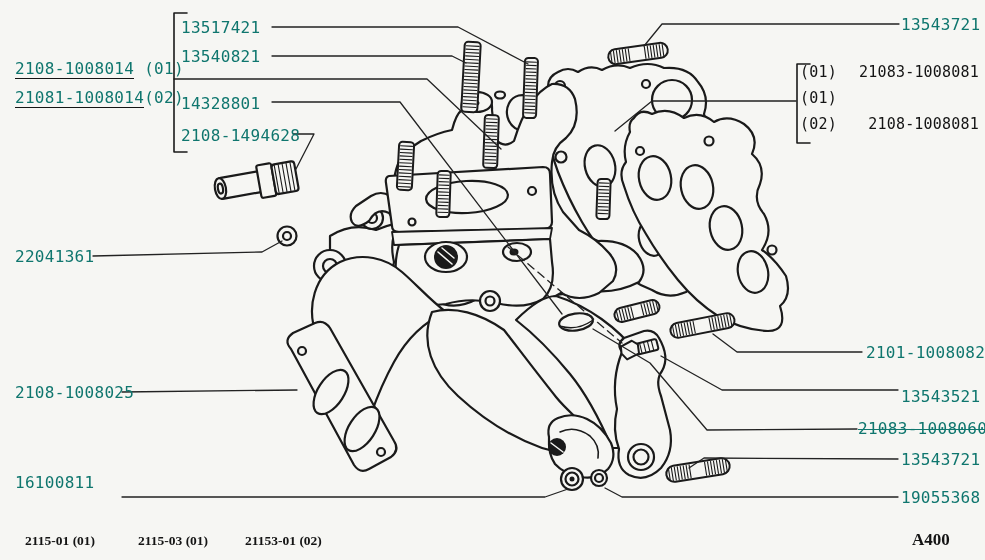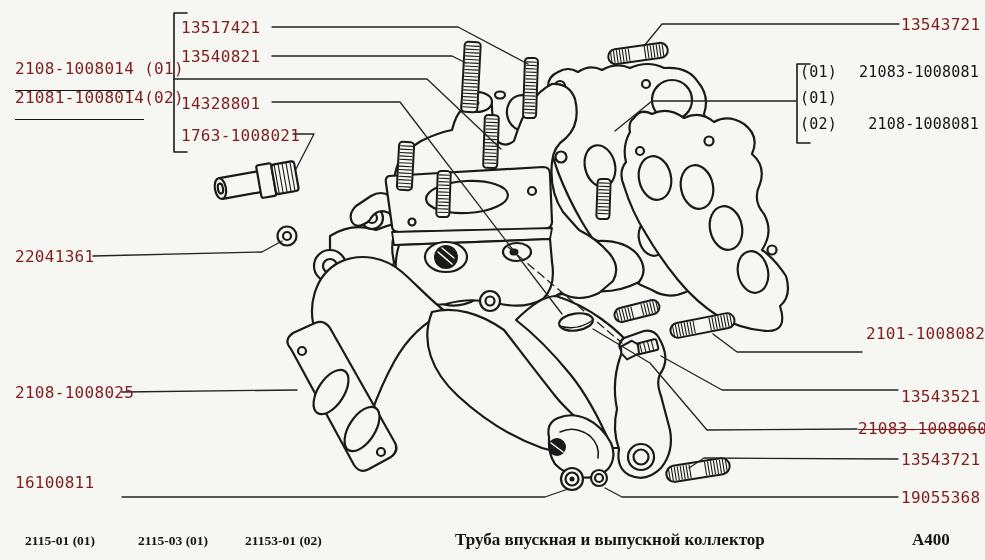--- a/index.html
+++ b/index.html
@@ -6,23 +6,23 @@
   body{background:#e8e8e6;}
   #page{
     position:relative;width:985px;height:560px;overflow:hidden;
     background:#f6f6f3;
     font-family:"DejaVu Sans Mono", monospace;
     color:#141414;
   }
   #art{position:absolute;left:0;top:0;}
   .plabel{
     position:absolute;font-size:16px;line-height:17px;letter-spacing:.3px;
-    white-space:nowrap;color:#7f1d1d;
+    white-space:nowrap;color:#0f766e;
   }
-  .plabel .num-underline{border-bottom:1.6px solid #141414;padding-bottom:12px;}
+  .plabel .num-underline{border-bottom:1.6px solid #141414;padding-bottom:0px;}
   .gask-row{
     position:absolute;left:800px;width:179px;display:flex;
     justify-content:space-between;font-size:15px;line-height:16px;letter-spacing:.2px;
     white-space:nowrap;
   }
   .strike{text-decoration:line-through;text-decoration-thickness:1.4px;}
   #footer-bar{position:absolute;left:0;top:529px;width:985px;height:31px;
     font-family:"Liberation Serif", serif;}
   .foot-model{position:absolute;top:4px;font-size:13.5px;font-weight:700;white-space:nowrap;}
   #footer-title{position:absolute;left:455px;top:1px;font-size:17px;font-weight:700;white-space:nowrap;}
@@ -399,46 +399,45 @@
       </g>
     </g>
   </svg>
 
   <div class="plabel" style="left:15px;top:60px"><span class="num-underline">2108-1008014</span><span> (01)</span></div>
   <div class="plabel" style="left:15px;top:89px"><span class="num-underline">21081-1008014</span><span>(02)</span></div>
 
   <div class="plabel" style="left:181px;top:19px">13517421</div>
   <div class="plabel" style="left:181px;top:48px">13540821</div>
   <div class="plabel" style="left:181px;top:95px">14328801</div>
-  <div class="plabel" style="left:181px;top:127px">1763-1008021</div>
+  <div class="plabel" style="left:181px;top:127px">2108-1494628</div>
 
   <div class="plabel" style="left:901px;top:16px">13543721</div>
 
   <div class="gask-row" style="top:64px">
       <span>(01)</span>
       <span>21083-1008081</span>
     </div>
   <div class="gask-row" style="top:90px">
       <span>(01)</span>
     </div>
   <div class="gask-row" style="top:116px">
       <span>(02)</span>
       <span>2108-1008081</span>
     </div>
 
   <div class="plabel" style="left:15px;top:248px">22041361</div>
   <div class="plabel" style="left:15px;top:384px">2108-1008025</div>
   <div class="plabel" style="left:15px;top:474px">16100811</div>
 
-  <div class="plabel" style="left:866px;top:325px">2101-1008082</div>
+  <div class="plabel" style="left:866px;top:344px">2101-1008082</div>
   <div class="plabel" style="left:901px;top:388px">13543521</div>
   <div class="plabel strike" style="left:858px;top:420px">21083-1008060</div>
   <div class="plabel" style="left:901px;top:451px">13543721</div>
   <div class="plabel" style="left:901px;top:489px">19055368</div>
 
   <div id="footer-bar">
     <div class="foot-model" style="left:25px">2115-01 (01)</div>
     <div class="foot-model" style="left:138px">2115-03 (01)</div>
     <div class="foot-model" style="left:245px">21153-01 (02)</div>
-    <div id="footer-title">Труба впускная и выпускной коллектор</div>
     <div id="footer-code">A400</div>
   </div>
 </div>
 
 </body></html>

